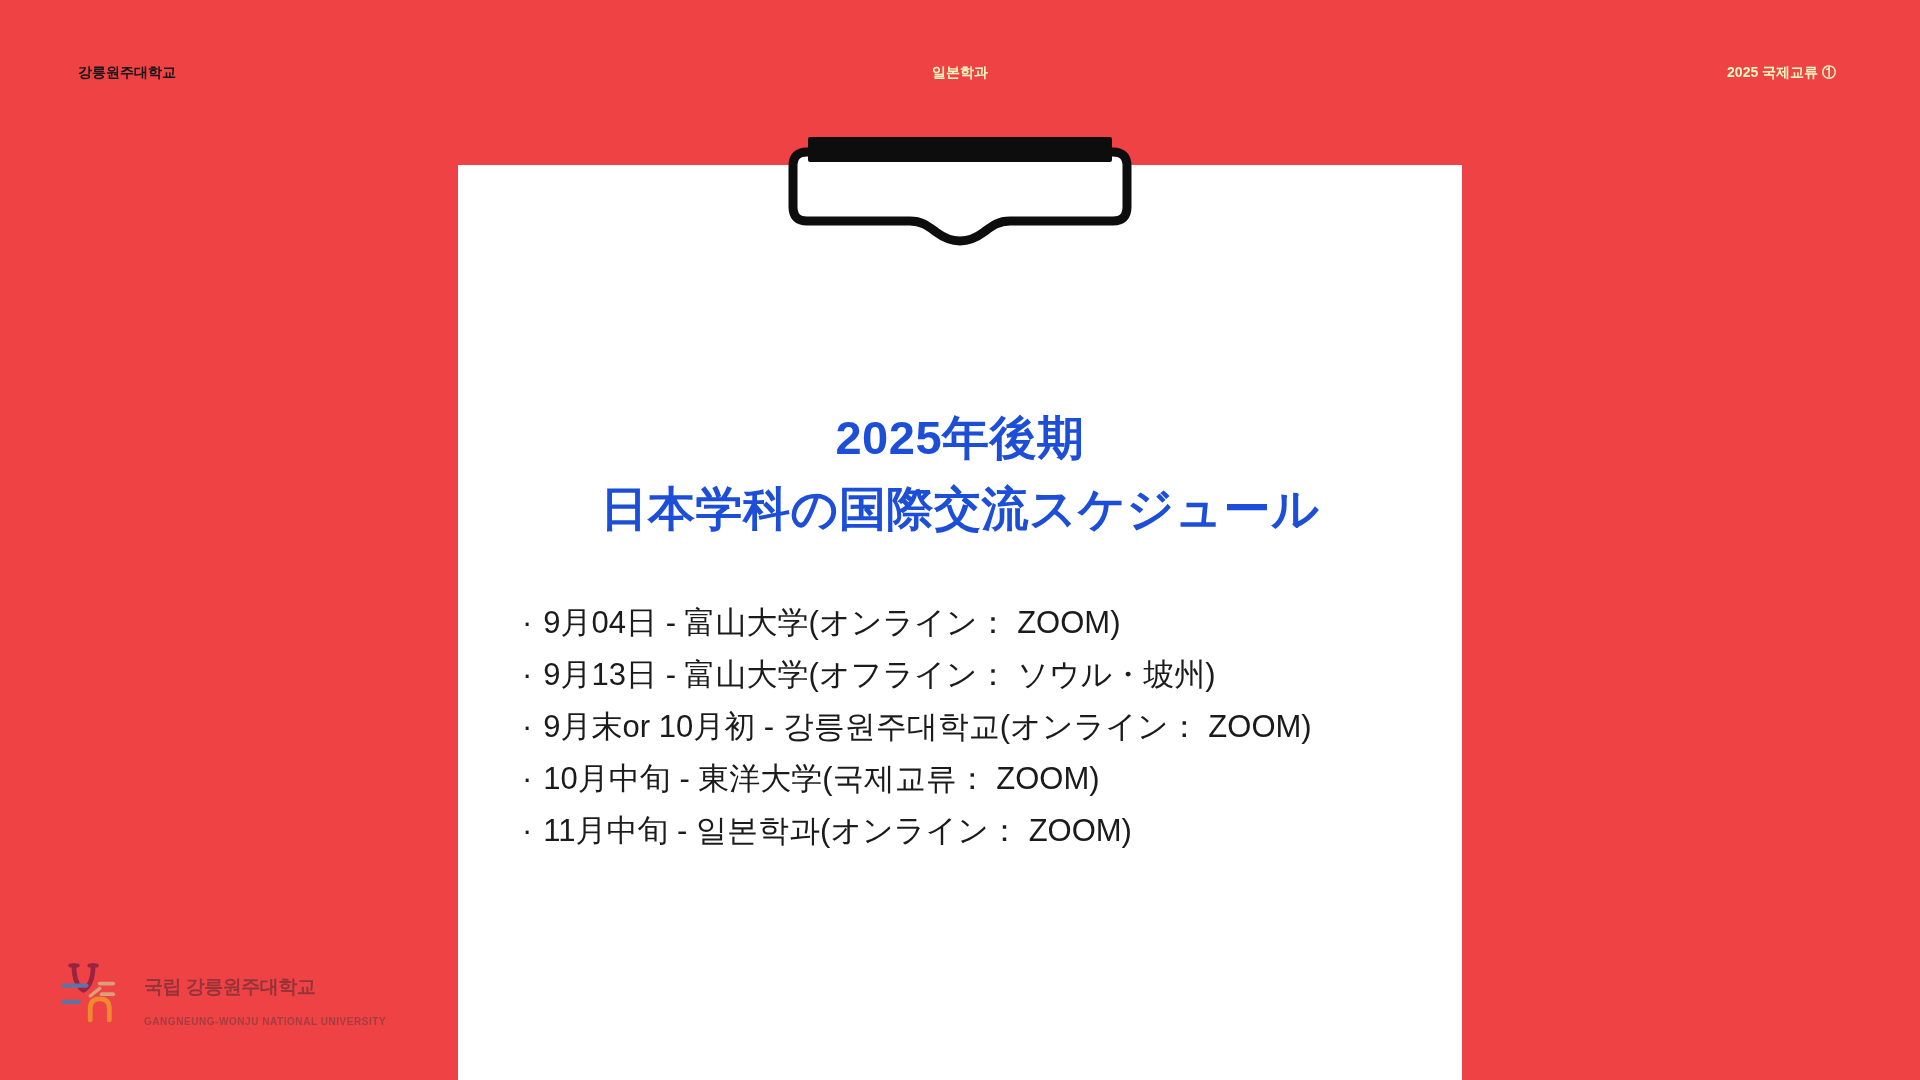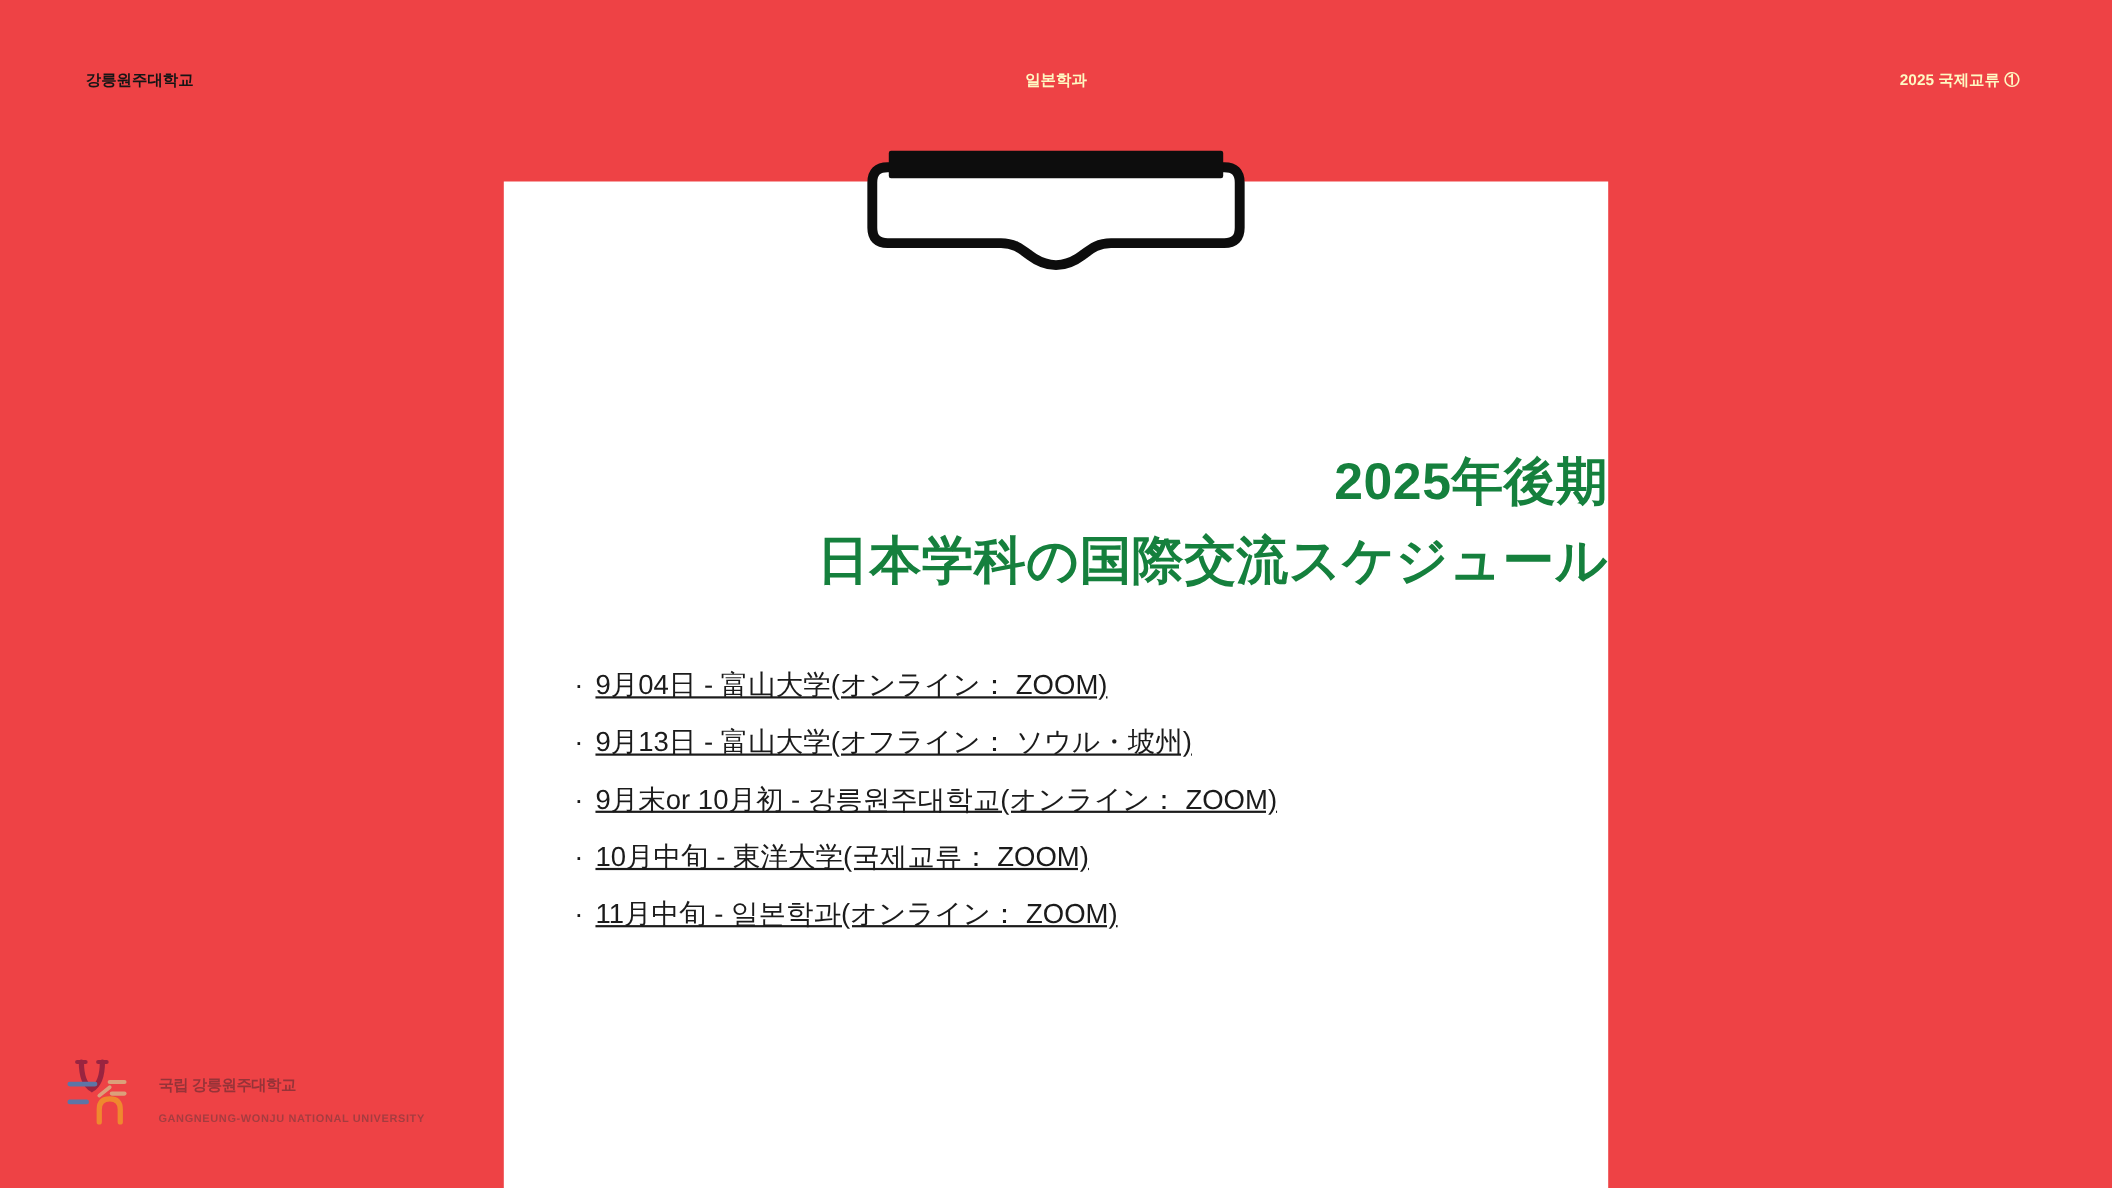--- a/index.html
+++ b/index.html
@@ -31,58 +31,57 @@
     position: absolute;
     left: 780px; top: 130px;
     width: 360px; height: 125px;
     z-index: 3;
   }
 
   .title {
     position: absolute;
     top: 237px; left: 0; right: 0;
     margin: 0;
-    text-align: right;
+    text-align: center;
     font-size: 47px;
     line-height: 71px;
     font-weight: 700;
-    color: #15803d;
+    color: #1d4ed8;
     letter-spacing: 0.5px;
   }
 
   .schedule {
     position: absolute;
     top: 432px; left: 64px;
     margin: 0; padding: 0;
     list-style: none;
-    font-size: 25px;
+    font-size: 31px;
     line-height: 52px;
     color: #1b1b1b;
     font-weight: 400;
-    text-decoration: underline;
   }
   .schedule li { white-space: nowrap; }
   .schedule .bullet {
     display: inline-block;
     margin-right: 11px;
     color: #1b1b1b;
   }
 
   
   .logo {
     position: absolute;
     left: 52px; top: 954px;
     display: flex;
     align-items: center;
     opacity: 0.88;
   }
   .logo-mark { width: 86px; height: 86px; }
   .logo-text { margin-left: 6px; margin-top: 6px; }
   .logo-kr {
-    font-size: 14px;
+    font-size: 19px;
     font-weight: 800;
     color: #8a3237;
     letter-spacing: -0.5px;
   }
   .logo-en {
     font-size: 10px;
     font-weight: 700;
     color: #9c3c40;
     letter-spacing: 0.55px;
     margin-top: 16px;

